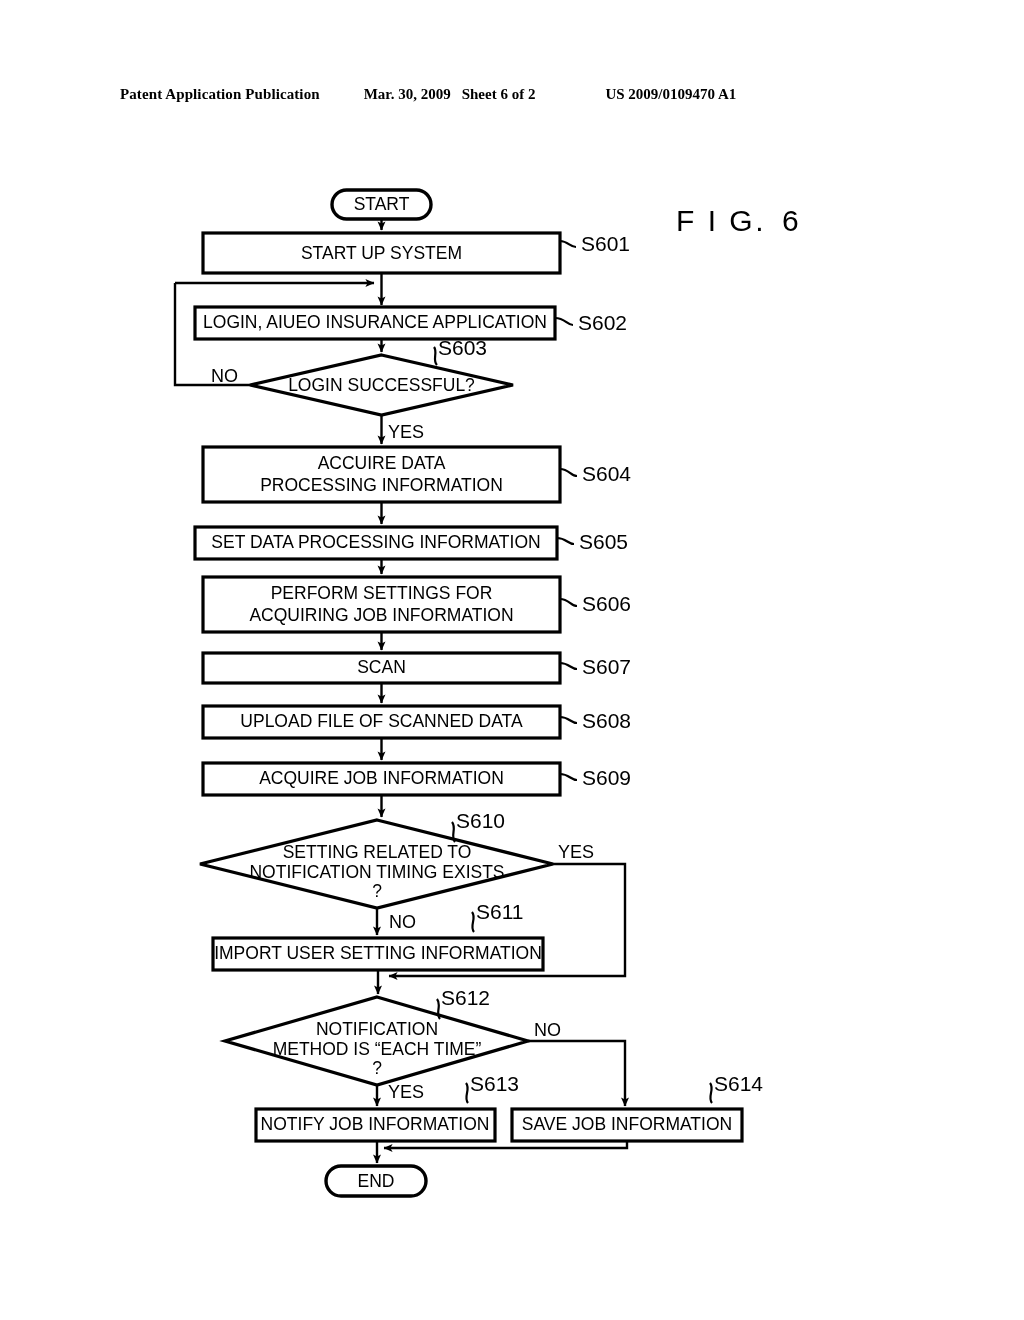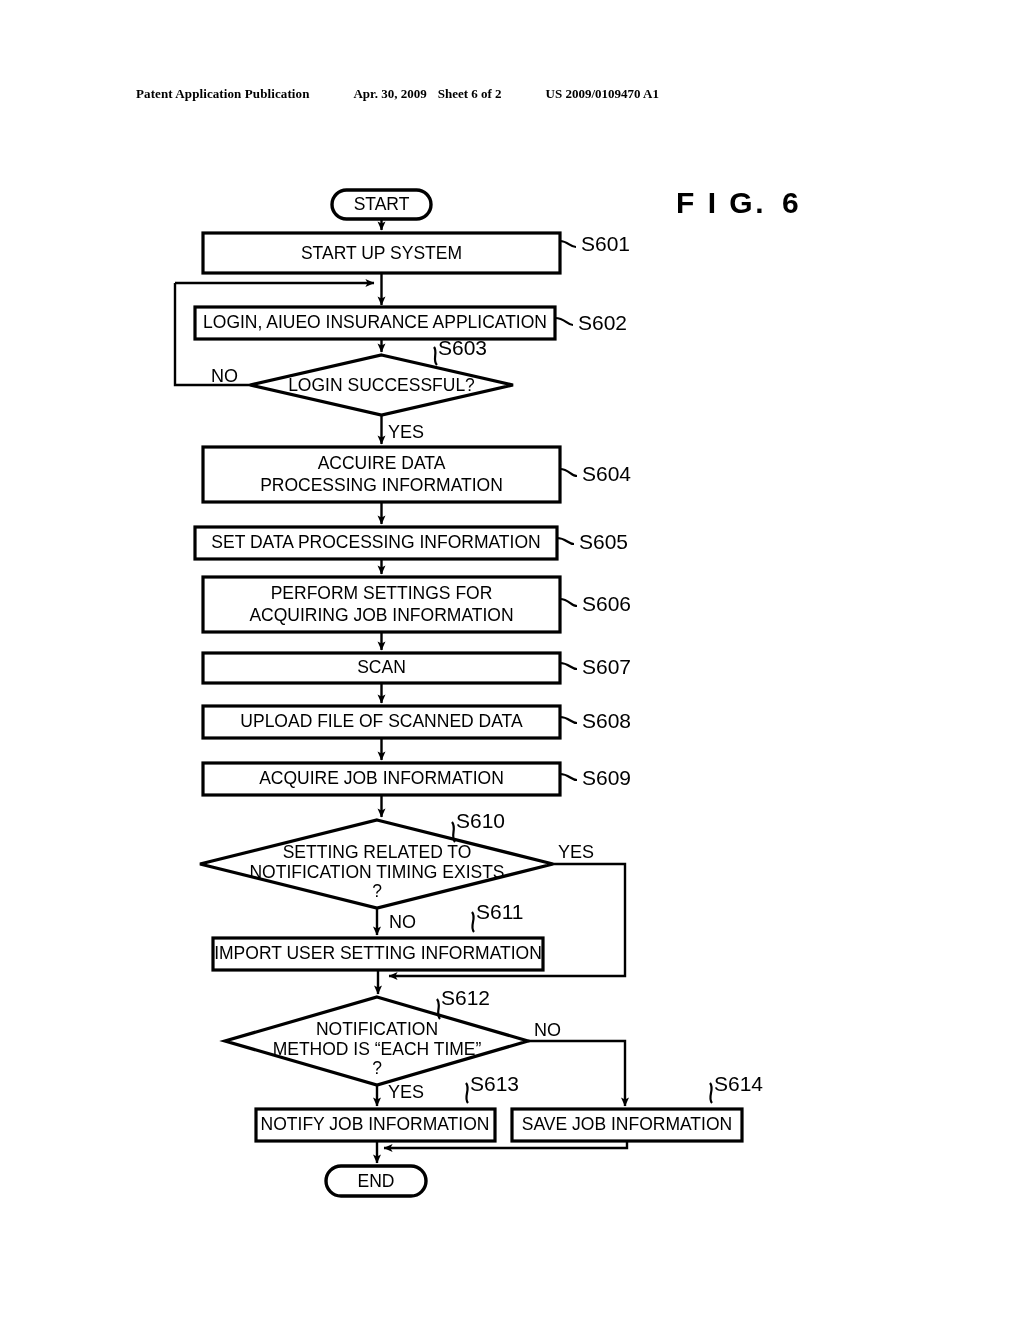--- a/index.html
+++ b/index.html
@@ -14,42 +14,42 @@
     position: relative;
     font-family: "Liberation Sans", sans-serif;
     color: #000000;
     overflow: hidden;
   }
 
   
   #page-header {
     position: absolute;
     top: 86px;
-    left: 136px;
+    left: 120px;
     width: 768px;
     height: 26px;
     font-family: "Liberation Serif", serif;
     font-weight: bold;
-    font-size: 13px;
+    font-size: 15px;
     white-space: nowrap;
     display: flex;
     align-items: baseline;
   }
   #page-header .pub-title { letter-spacing: 0.1px; }
   #page-header .pub-date  { margin-left: 44px; }
   #page-header .sheet-no  { margin-left: 11px; }
-  #page-header .pub-number{ margin-left: 44px; }
+  #page-header .pub-number{ margin-left: 70px; }
 
   
   #figure-label {
     position: absolute;
-    top: 186px;
+    top: 204px;
     left: 676px;
     font-family: "Liberation Sans", sans-serif;
-    font-weight: bold;
+    font-weight: normal;
     font-size: 30px;
     letter-spacing: 2.5px;
   }
   #figure-label .fig-num {
     margin-left: 16px;
     letter-spacing: 0;
   }
 
   
   #flowchart {
@@ -101,21 +101,21 @@
     stroke: #000000;
     stroke-width: 2.2;
     fill: none;
   }
 </style>
 </head>
 <body>
 
 <div id="page-header">
   <span class="pub-title">Patent Application Publication</span>
-  <span class="pub-date">Apr. 30, 2009</span>
+  <span class="pub-date">Mar. 30, 2009</span>
   <span class="sheet-no">Sheet 6 of 2</span>
   <span class="pub-number">US 2009/0109470 A1</span>
 </div>
 
 <div id="figure-label">
   <span>F I G.</span><span class="fig-num">6</span>
 </div>
 
 <svg id="flowchart" viewBox="0 0 1024 1320">
 

